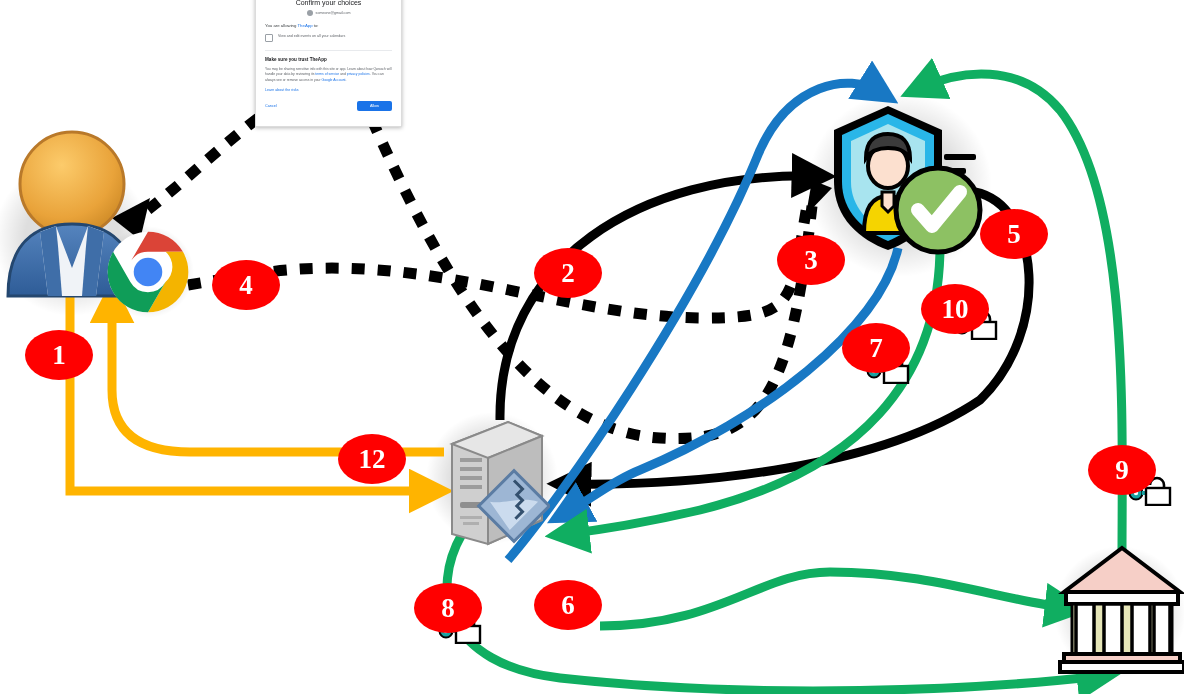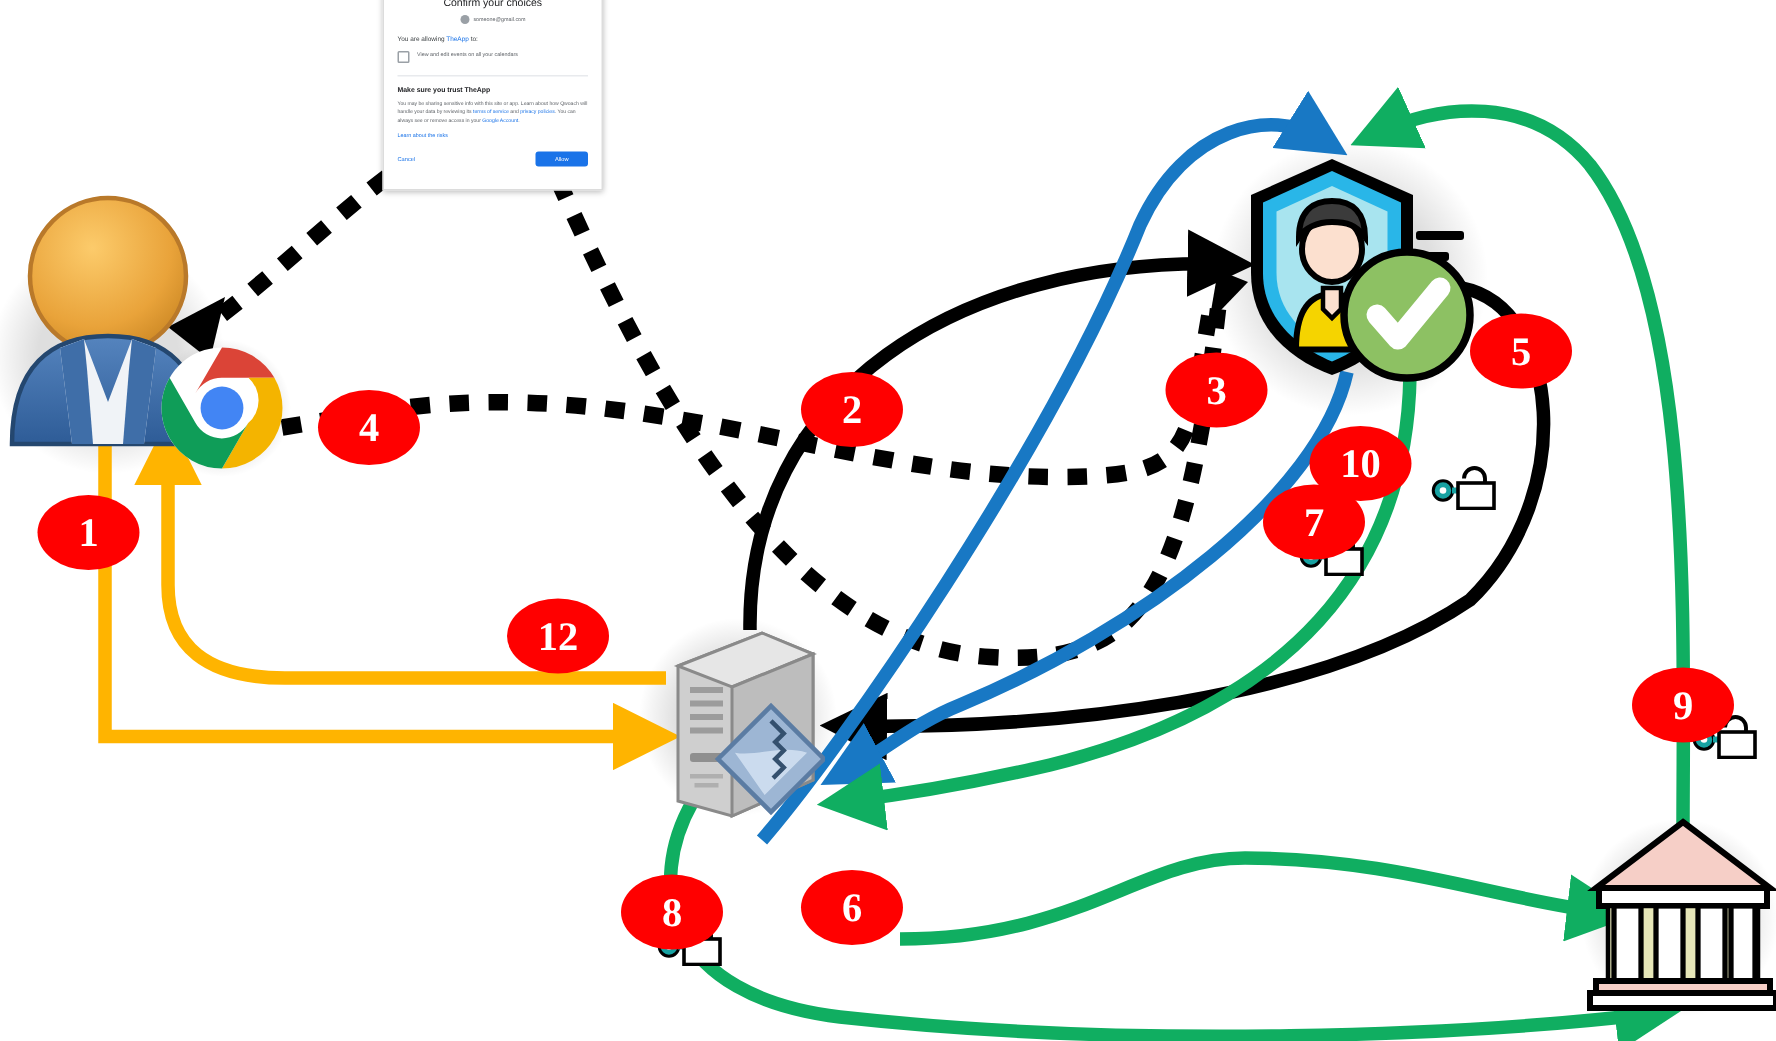--- a/index.html
+++ b/index.html
@@ -245,16 +245,16 @@
 
   <div class="badge" style="left:25px;top:330px;">1</div>
   <div class="badge" style="left:534px;top:248px;">2</div>
   <div class="badge" style="left:777px;top:235px;">3</div>
   <div class="badge" style="left:212px;top:260px;">4</div>
   <div class="badge" style="left:980px;top:209px;">5</div>
   <div class="badge" style="left:534px;top:580px;">6</div>
   <div class="badge" style="left:842px;top:323px;">7</div>
   <div class="badge" style="left:414px;top:583px;">8</div>
   <div class="badge" style="left:1088px;top:445px;">9</div>
-  <div class="badge" style="left:873px;top:284px;">10</div>
-  <div class="badge" style="left:338px;top:399px;">12</div>
+  <div class="badge" style="left:921px;top:284px;">10</div>
+  <div class="badge" style="left:338px;top:434px;">12</div>
 
 </div>
 
 </body></html>

